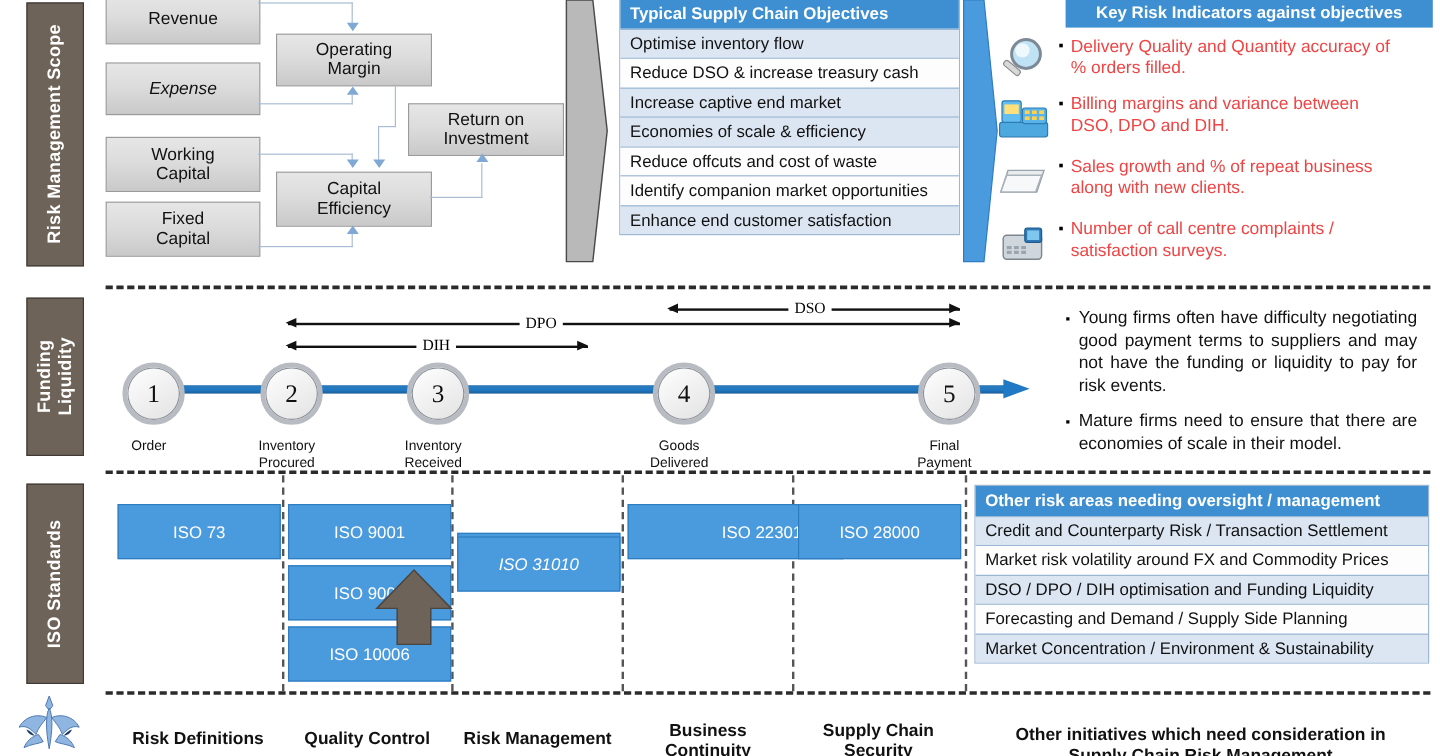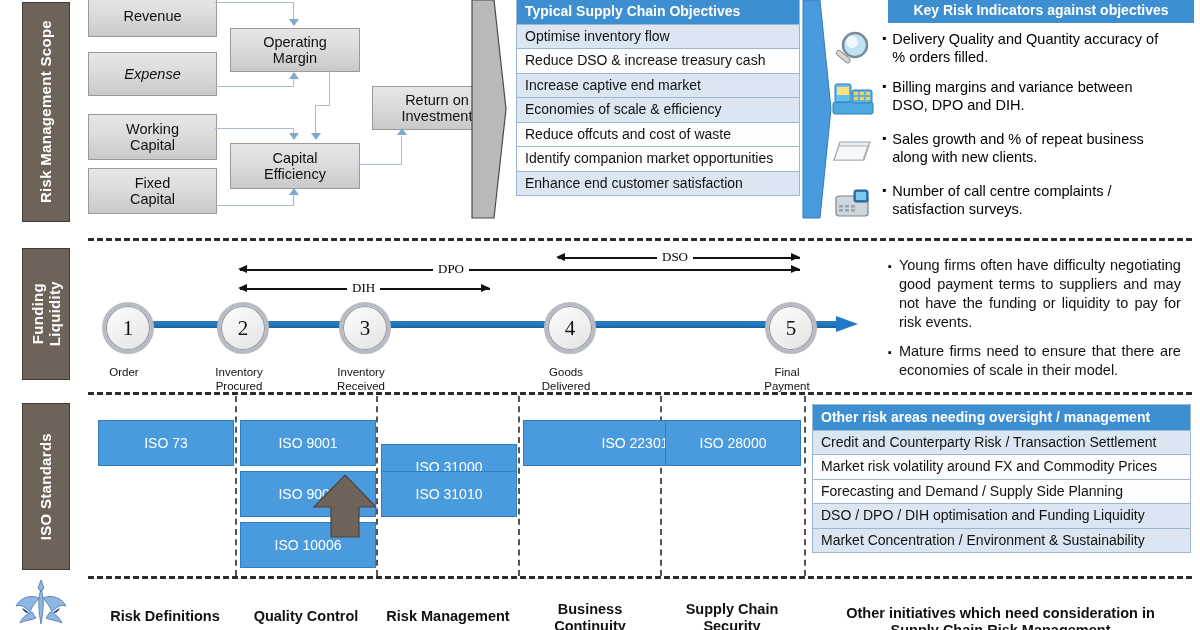--- a/index.html
+++ b/index.html
@@ -46,21 +46,21 @@
     font-size:14px;color:#111;padding:3px 8px;line-height:1.25;
     border-top:1px solid #9cb7d4;
   }
   .tbl .td.odd{background:#dce6f2;}
   .tbl .td.even{background:#fdfdfd;}
 
   
   .kri-row{position:absolute;display:flex;align-items:flex-start;gap:6px;}
   .kri-ico{width:46px;height:44px;flex:0 0 46px;position:relative;}
   .kri-bul{font-size:12px;color:#000;line-height:1;margin-top:2px;}
-  .kri-txt{font-size:14.5px;color:#000000;line-height:1.25;width:268px;}
+  .kri-txt{font-size:14.5px;color:#ef4444;line-height:1.25;width:268px;}
 
   
   .dash{position:absolute;border-top:3px dashed #2b2b2b;}
   .tl-line{position:absolute;height:7px;background:linear-gradient(to bottom,#2e7ab8,#2079c4 55%,#1b5f99);}
   .node{
     position:absolute;width:44px;height:44px;border-radius:50%;
     background:linear-gradient(145deg,#ffffff,#e2e2e2);
     border:4px solid #b8bcc2;box-shadow:0 0 0 1px #8d9299 inset;
     display:flex;align-items:center;justify-content:center;
     font-family:"Liberation Serif",serif;font-size:21px;color:#111;
@@ -117,21 +117,21 @@
 Capital</span>
   </div>
   <div class="gbox" style="left:230px;top:28px;width:128px;height:42px;white-space:pre-line;">
     <span>Operating
 Margin</span>
   </div>
   <div class="gbox" style="left:230px;top:143px;width:128px;height:44px;white-space:pre-line;">
     <span>Capital
 Efficiency</span>
   </div>
-  <div class="gbox" style="left:340px;top:86px;width:128px;height:42px;white-space:pre-line;margin-left:32px;">
+  <div class="gbox" style="left:340px;top:86px;width:128px;height:42px;white-space:pre-line;">
     <span>Return on
 Investment</span>
   </div>
 
   <div class="ln lnh" style="left:215px;top:2px;width:79px;"></div>
   <div class="ln lnv" style="left:293px;top:2px;height:18px;"></div>
   <div class="arw arw-down" style="left:289px;top:19px;"></div>
 
   <div class="ln lnh" style="left:215px;top:86px;width:79px;"></div>
   <div class="ln lnv" style="left:293px;top:79px;height:8px;"></div>
@@ -340,21 +340,21 @@
 
   <div class="uparrow" style="left:312px;top:473px;">
     <svg width="66" height="66" viewBox="0 0 66 66">
       <polygon points="33,2 64,34 47,34 47,64 19,64 19,34 2,34" fill="#6e6359" stroke="#4c443d" stroke-width="1.2"></polygon>
     </svg>
   </div>
 
   <div class="iso" style="left:381px;top:444px;width:134px;height:44px;">
     <span>ISO 31000</span>
     </div>
-  <div class="iso" style="left:381px;top:471px;width:134px;height:44px;">
+  <div class="iso" style="left:381px;top:447px;width:134px;height:44px;font-style:italic;">
     <span>ISO 31010</span>
     </div>
   <div class="cat" style="left:373px;top:590px;width:150px;white-space:pre-line;">
     <span>Risk Management</span></div>
 
   <div class="iso" style="left:523px;top:420px;width:134px;height:44px;padding-left:44px;">
     <span>ISO 22301</span>
     </div>
   <div class="cat" style="left:515px;top:583px;width:150px;white-space:pre-line;">
     <span>Business
@@ -364,22 +364,22 @@
     <span>ISO 28000</span>
     </div>
   <div class="cat" style="left:657px;top:583px;width:150px;white-space:pre-line;">
     <span>Supply Chain
 Security</span></div>
 
   <div class="tbl" style="left:812px;top:404px;width:377px;">
     <div class="th">Other risk areas needing oversight / management</div>
     <div class="td odd">Credit and Counterparty Risk / Transaction Settlement</div>
     <div class="td even">Market risk volatility around FX and Commodity Prices</div>
+    <div class="td odd">DSO / DPO / DIH optimisation and Funding Liquidity</div>
     <div class="td even">Forecasting and Demand / Supply Side Planning</div>
-    <div class="td odd">DSO / DPO / DIH optimisation and Funding Liquidity</div>
     <div class="td odd">Market Concentration / Environment &amp; Sustainability</div>
   </div>
   <div class="cat" style="left:812px;top:587px;width:377px;white-space:pre-line;">
     <span>Other initiatives which need consideration in
 Supply Chain Risk Management</span>
   </div>
 
   <div class="logo" style="left:8px;top:578px;">
     <svg width="66" height="50" viewBox="0 0 66 50">
       <g fill="#8fb6e0" stroke="#4a74ad" stroke-width="0.8">

